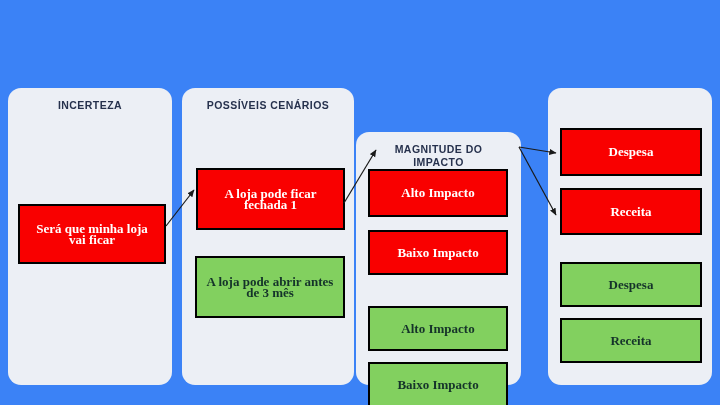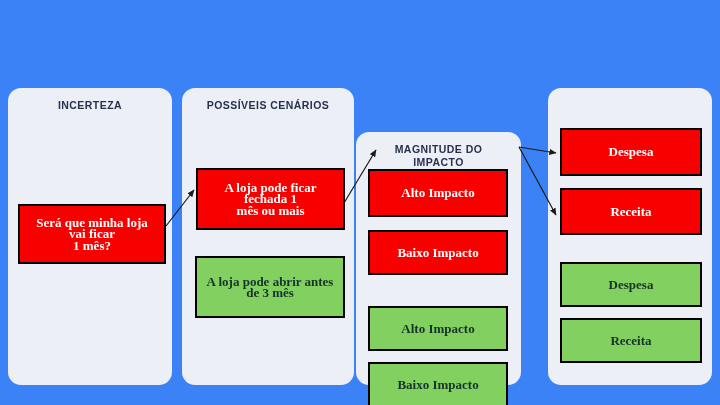--- a/index.html
+++ b/index.html
@@ -73,31 +73,29 @@
 </head>
 <body>
 
 <div id="canvas">
 
   <div class="panel" style="left:8px; top:88px; width:164px; height:297px;">
     <div class="panel-title" style="top:11px;">INCERTEZA</div>
     <div class="node red" style="left:10px; top:116px; width:148px; height:60px;">
       <div>
         <span>Será que minha loja vai ficar</span>
-        <span>1 mês?</span>
       </div>
     </div>
   </div>
 
   <div class="panel" style="left:182px; top:88px; width:172px; height:297px;">
     <div class="panel-title" style="top:11px;">POSSÍVEIS CENÁRIOS</div>
     <div class="node red" style="left:14px; top:80px; width:149px; height:62px;">
       <div>
         <span>A loja pode ficar fechada 1</span>
-        <span>mês ou mais</span>
       </div>
     </div>
     <div class="node green" style="left:13px; top:168px; width:150px; height:62px;">
       <div>
         <span>A loja pode abrir antes</span>
         <span>de 3 mês</span>
       </div>
     </div>
   </div>
 

